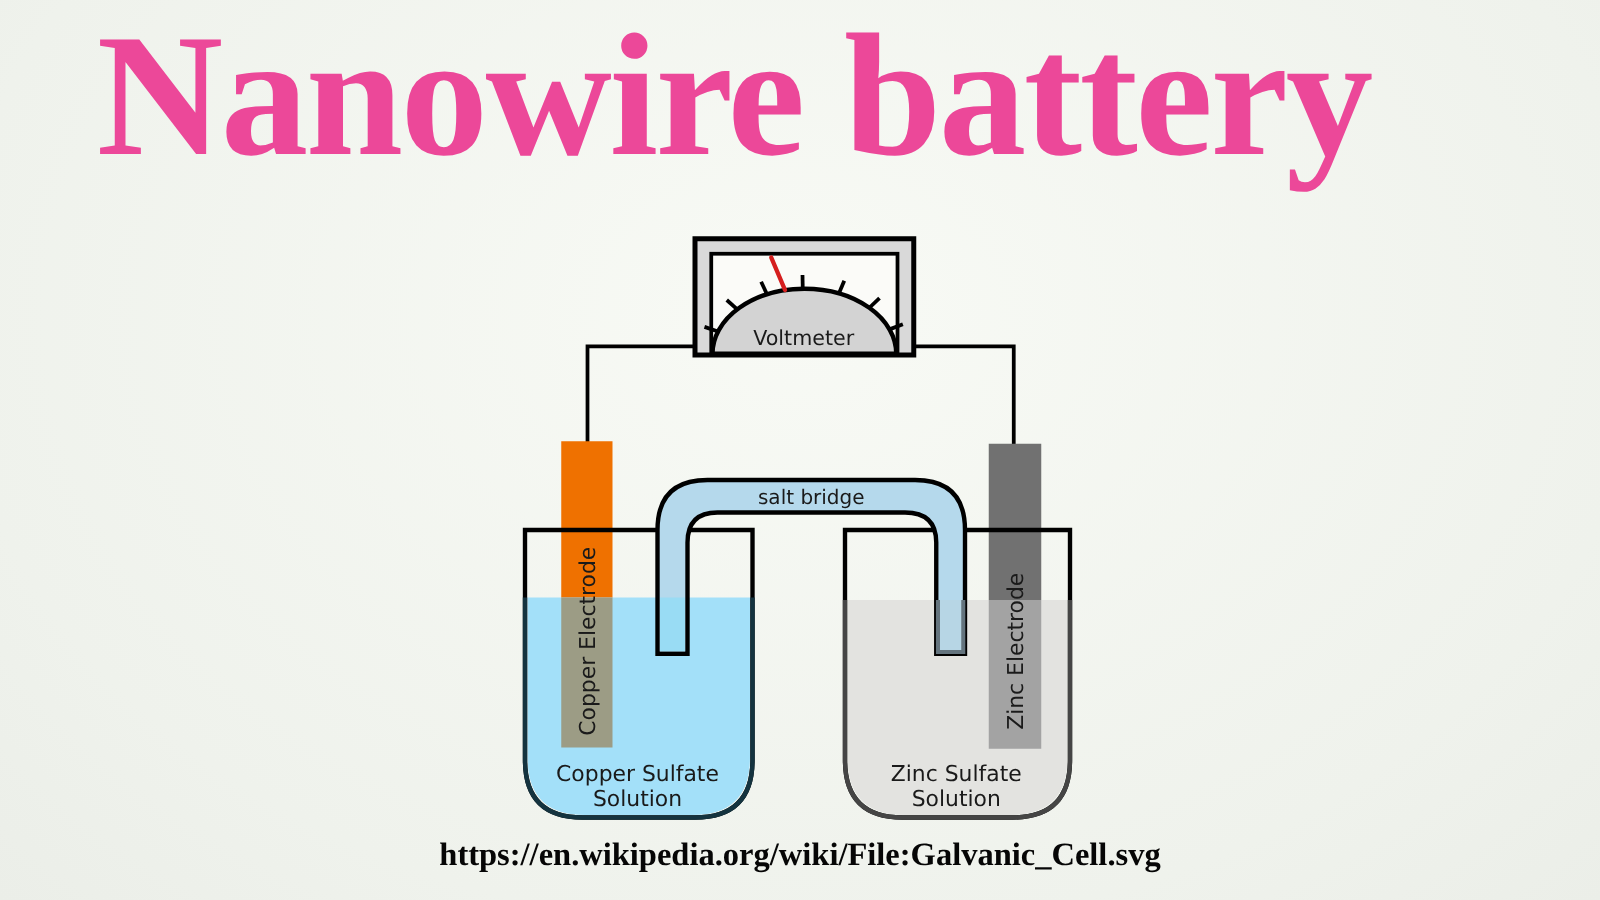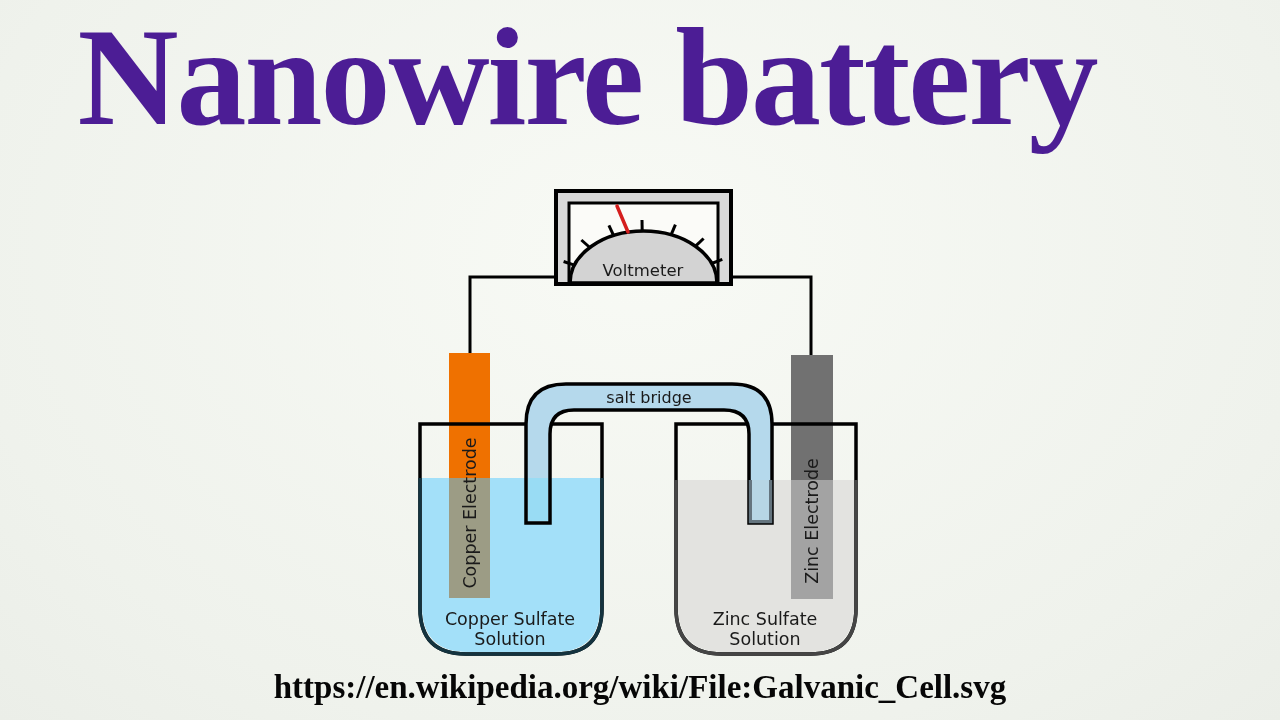--- a/index.html
+++ b/index.html
@@ -4,27 +4,27 @@
 <style>
   html,body{margin:0;padding:0;}
   body{
     width:1280px;height:720px;position:relative;overflow:hidden;
     background:radial-gradient(ellipse at 50% 35%, #f8faf5 0%, #eff2ec 75%, #ebeee8 100%);
     font-family:"DejaVu Sans","Liberation Sans",sans-serif;
   }
   .title{
     position:absolute;top:6px;left:0;width:1174px;text-align:center;
     font-family:"Liberation Serif","DejaVu Serif",serif;
-    font-weight:bold;font-size:140px;line-height:1.02;color:#4c1d95;
+    font-weight:bold;font-size:140px;line-height:1.02;color:#ec4899;
     letter-spacing:-2px;margin:0;
   }
   .source-url{
     position:absolute;top:669px;left:0;width:1280px;text-align:center;
     font-family:"Liberation Serif","DejaVu Serif",serif;
-    font-weight:bold;font-size:33px;color:#060606;
+    font-weight:bold;font-size:26px;color:#060606;
   }
   svg{position:absolute;left:0;top:0;}
   .diagram-label{
     font-family:"DejaVu Sans","Liberation Sans",sans-serif;
     fill:#1a1a1a;
   }
 </style>
 </head>
 <body>
 

